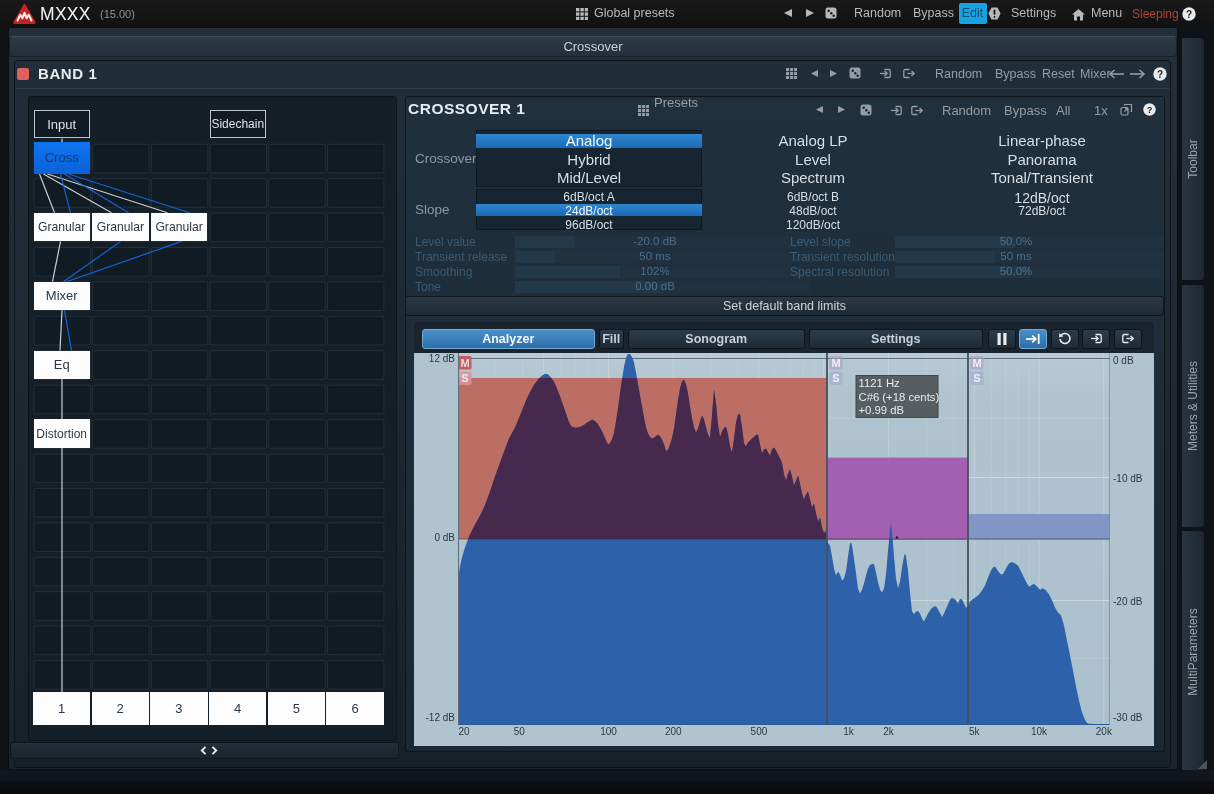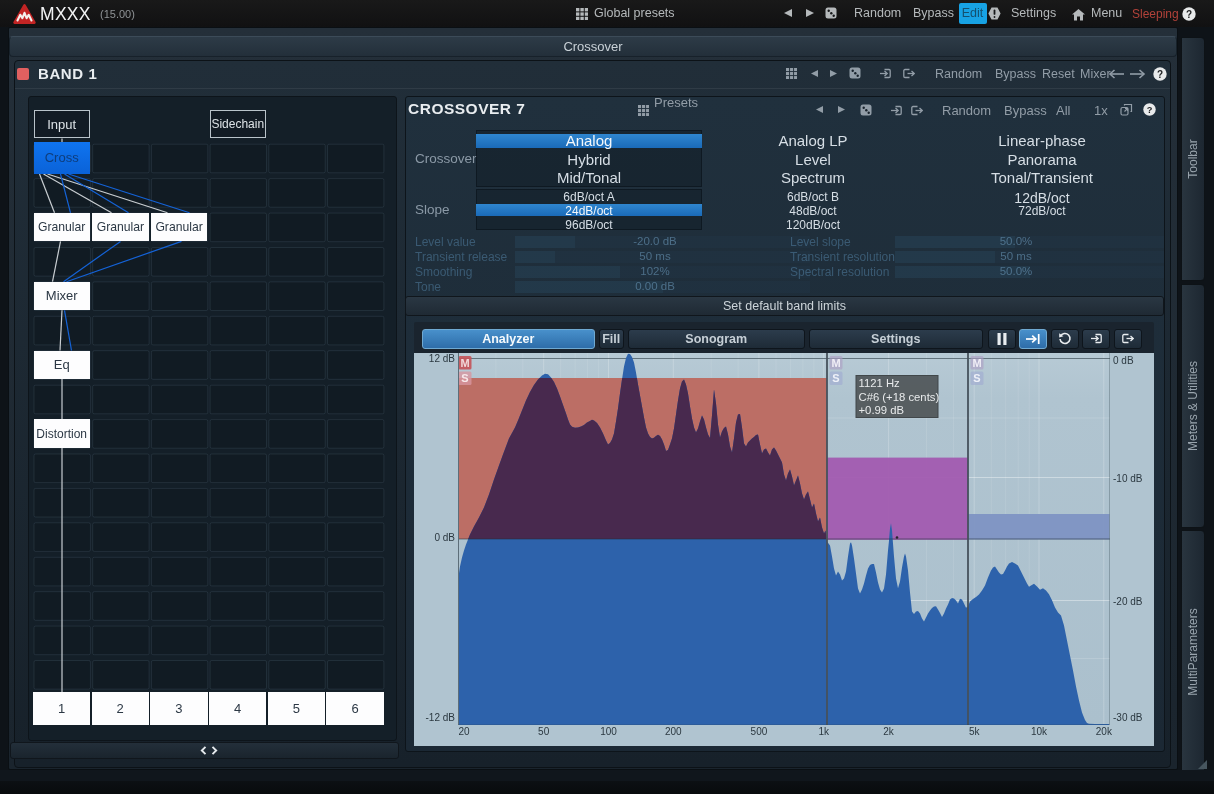--- a/index.html
+++ b/index.html
@@ -263,21 +263,21 @@
     <div class="nb-w" style="left:267.6px;top:692px;width:57.4px;height:33px;font-size:13px">5</div>
     <div class="nb-w" style="left:326.3px;top:692px;width:57.4px;height:33px;font-size:13px">6</div>
 
 <div class="abs" style="left:10px;top:742px;width:389px;height:17px;background:linear-gradient(#232f3a,#1a242d);border:1px solid #10161c;border-radius:3px"></div>
 <svg class="abs" style="left:200px;top:746px" width="18" height="9" viewBox="0 0 18 9">
       <path d="M5.5 0.8 L1.8 4.5 L5.5 8.2" fill="none" stroke="#e6eaed" stroke-width="1.9"></path>
       <path d="M12.5 0.8 L16.2 4.5 L12.5 8.2" fill="none" stroke="#e6eaed" stroke-width="1.9"></path>
     </svg>
 
 <div class="abs" style="left:404.5px;top:96px;width:760px;height:656px;background:linear-gradient(#20303d,#1b2834);border:1px solid #0d141a;border-radius:3px"></div>
-<div class="txt" style="left:408px;top:100px;font-size:15.5px;font-weight:bold;color:#e9edf0;letter-spacing:0.5px">CROSSOVER 7</div>
+<div class="txt" style="left:408px;top:100px;font-size:15.5px;font-weight:bold;color:#e9edf0;letter-spacing:0.5px">CROSSOVER 1</div>
 <svg style="position:absolute;left:637.5px;top:105px" width="11" height="11" viewBox="0 0 11 11">
       <rect x="0.00" y="0.00" width="3.10" height="3.10" fill="#929da7"></rect>
       <rect x="4.03" y="0.00" width="3.10" height="3.10" fill="#929da7"></rect>
       <rect x="8.06" y="0.00" width="3.10" height="3.10" fill="#929da7"></rect>
       <rect x="0.00" y="4.03" width="3.10" height="3.10" fill="#929da7"></rect>
       <rect x="4.03" y="4.03" width="3.10" height="3.10" fill="#929da7"></rect>
       <rect x="8.06" y="4.03" width="3.10" height="3.10" fill="#929da7"></rect>
       <rect x="0.00" y="8.06" width="3.10" height="3.10" fill="#929da7"></rect>
       <rect x="4.03" y="8.06" width="3.10" height="3.10" fill="#929da7"></rect>
       <rect x="8.06" y="8.06" width="3.10" height="3.10" fill="#929da7"></rect>
@@ -322,21 +322,21 @@
 <div class="txt" style="left:415px;top:151px;font-size:13.5px;color:#8b99a6">Crossover</div>
 <div class="abs" style="left:476px;top:130.3px;width:226px;height:56.8px;background:rgba(8,16,24,0.30);border:1px solid rgba(5,12,18,0.45)"></div>
 <div class="abs" style="left:476px;top:189.3px;width:226px;height:40.7px;background:rgba(8,16,24,0.30);border:1px solid rgba(5,12,18,0.45)"></div>
 <div class="abs" style="left:476px;top:134px;width:226px;height:13.5px;background:linear-gradient(#2f86cf,#1a6ab8)"></div>
 <div class="txt" style="left:476px;top:131.5px;width:226px;text-align:center;font-size:15px;color:#f4f8fb">Analog</div>
 <div class="txt" style="left:700px;top:131.5px;width:226px;text-align:center;font-size:15px;color:#d6dee5">Analog LP</div>
 <div class="txt" style="left:929px;top:131.5px;width:226px;text-align:center;font-size:15px;color:#d6dee5">Linear-phase</div>
 <div class="txt" style="left:476px;top:150.5px;width:226px;text-align:center;font-size:15px;color:#d6dee5">Hybrid</div>
 <div class="txt" style="left:700px;top:150.5px;width:226px;text-align:center;font-size:15px;color:#d6dee5">Level</div>
 <div class="txt" style="left:929px;top:150.5px;width:226px;text-align:center;font-size:15px;color:#d6dee5">Panorama</div>
-<div class="txt" style="left:476px;top:168.8px;width:226px;text-align:center;font-size:15px;color:#d6dee5">Mid/Tonal</div>
+<div class="txt" style="left:476px;top:168.8px;width:226px;text-align:center;font-size:15px;color:#d6dee5">Mid/Level</div>
 <div class="txt" style="left:700px;top:168.8px;width:226px;text-align:center;font-size:15px;color:#d6dee5">Spectrum</div>
 <div class="txt" style="left:929px;top:168.8px;width:226px;text-align:center;font-size:15px;color:#d6dee5">Tonal/Transient</div>
 <div class="txt" style="left:415px;top:202px;font-size:13.5px;color:#8b99a6">Slope</div>
 <div class="txt" style="left:476px;top:189.9px;width:226px;text-align:center;font-size:12px;color:#d6dee5">6dB/oct A</div>
 <div class="txt" style="left:700px;top:189.9px;width:226px;text-align:center;font-size:12px;color:#d6dee5">6dB/oct B</div>
 <div class="txt" style="left:929px;top:189.9px;width:226px;text-align:center;font-size:14px;color:#d6dee5">12dB/oct</div>
 <div class="abs" style="left:476px;top:203.8px;width:226px;height:12.4px;background:linear-gradient(#2f86cf,#1a6ab8)"></div>
 <div class="txt" style="left:476px;top:203.9px;width:226px;text-align:center;font-size:12px;color:#f4f8fb">24dB/oct</div>
 <div class="txt" style="left:700px;top:203.9px;width:226px;text-align:center;font-size:12px;color:#d6dee5">48dB/oct</div>
 <div class="txt" style="left:929px;top:203.9px;width:226px;text-align:center;font-size:12px;color:#d6dee5">72dB/oct</div>
@@ -490,25 +490,25 @@
 <line x1="651.5" y1="0" x2="651.5" y2="372.5" stroke="rgba(60,80,90,0.35)" stroke-width="1"></line>
 </svg>
 <div class="axl" style="left:395px;top:353px;width:60px;text-align:right">12 dB</div>
     <div class="axl" style="left:395px;top:532px;width:60px;text-align:right">0 dB</div>
     <div class="axl" style="left:395px;top:712px;width:60px;text-align:right">-12 dB</div>
     <div class="axl" style="left:1113px;top:354.5px;width:60px;text-align:left">0 dB</div>
     <div class="axl" style="left:1113px;top:472.5px;width:60px;text-align:left">-10 dB</div>
     <div class="axl" style="left:1113px;top:595.5px;width:60px;text-align:left">-20 dB</div>
     <div class="axl" style="left:1113px;top:712px;width:60px;text-align:left">-30 dB</div>
     <div class="axl" style="left:434.0px;top:725.5px;width:60px;text-align:center">20</div>
-    <div class="axl" style="left:513.6685250669162px;top:725.5px;width:60px;text-align:center">50</div>
+    <div class="axl" style="left:513.6685250669162px;top:725.5px;width:60px;text-align:left">50</div>
     <div class="axl" style="left:578.4742625334582px;top:725.5px;width:60px;text-align:center">100</div>
     <div class="axl" style="left:643.28px;top:725.5px;width:60px;text-align:center">200</div>
     <div class="axl" style="left:728.9485250669163px;top:725.5px;width:60px;text-align:center">500</div>
-    <div class="axl" style="left:793.7542625334581px;top:725.5px;width:60px;text-align:center">1k</div>
+    <div class="axl" style="left:793.7542625334581px;top:725.5px;width:60px;text-align:right">1k</div>
     <div class="axl" style="left:858.56px;top:725.5px;width:60px;text-align:center">2k</div>
     <div class="axl" style="left:944.2285250669163px;top:725.5px;width:60px;text-align:center">5k</div>
     <div class="axl" style="left:1009.0342625334581px;top:725.5px;width:60px;text-align:center">10k</div>
     <div class="axl" style="left:1073.8400000000001px;top:725.5px;width:60px;text-align:center">20k</div>
 
 <div class="vtab" style="top:37px;height:244px">
       <span>Toolbar</span>
     </div>
 <div class="vtab" style="top:283.5px;height:244px">
       <span>Meters &amp; Utilities</span>

